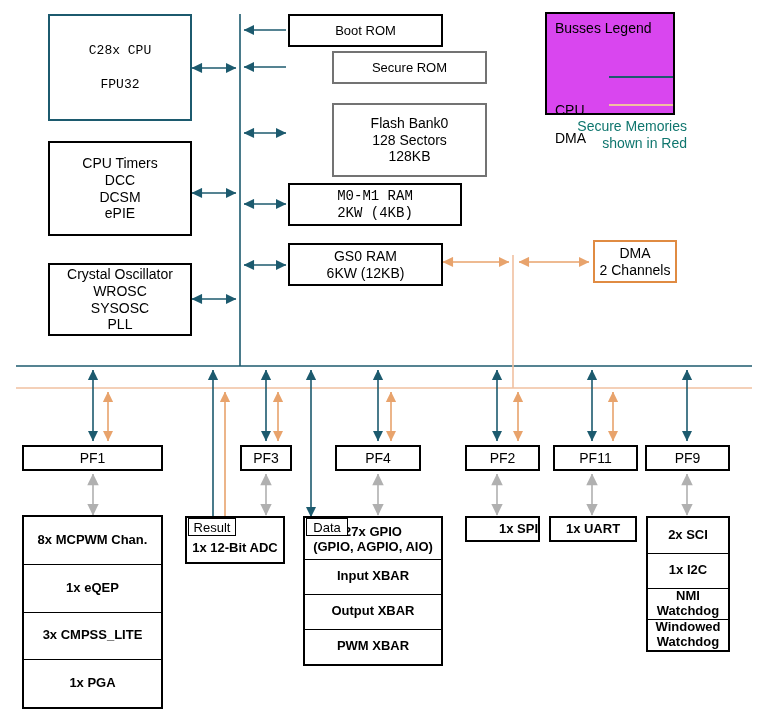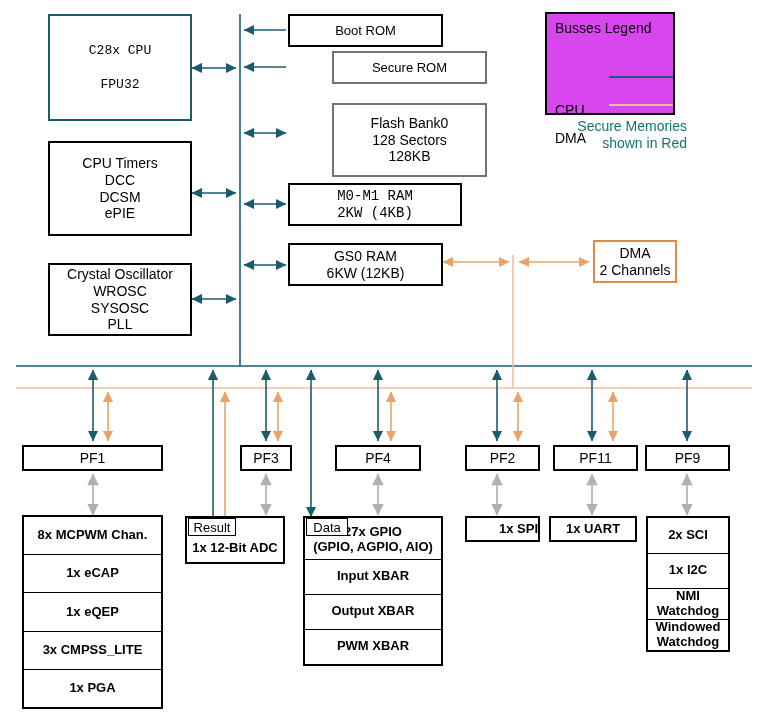--- a/index.html
+++ b/index.html
@@ -268,23 +268,20 @@
   </div>
   <div class="box box-black fs14" style="left:645px; top:445px; width:85px; height:26px;">
     <div>PF9</div>
   </div>
 
   <div class="stack" style="left:22px; top:515px; width:141px; height:194px;">
     <div class="stack-cell fs13">
       <div>8x MCPWM Chan.</div>
     </div>
     <div class="stack-cell fs13">
-      <div>1x eCAP</div>
-    </div>
-    <div class="stack-cell fs13">
       <div>1x eQEP</div>
     </div>
     <div class="stack-cell fs13">
       <div>3x CMPSS_LITE</div>
     </div>
     <div class="stack-cell fs13">
       <div>1x PGA</div>
     </div>
   </div>
 

